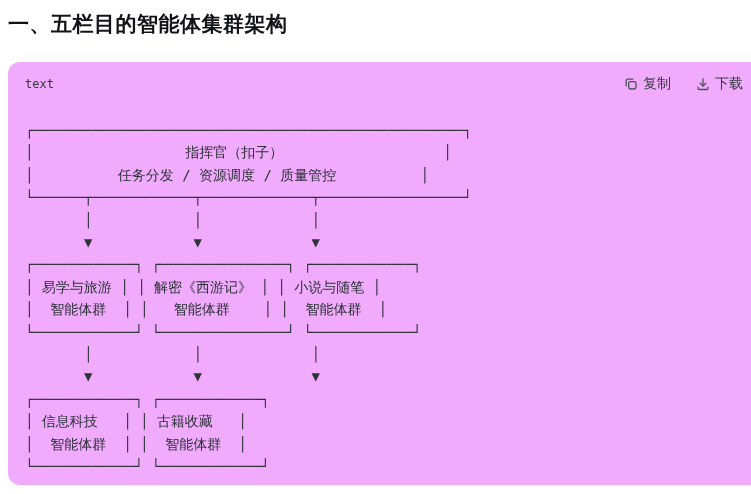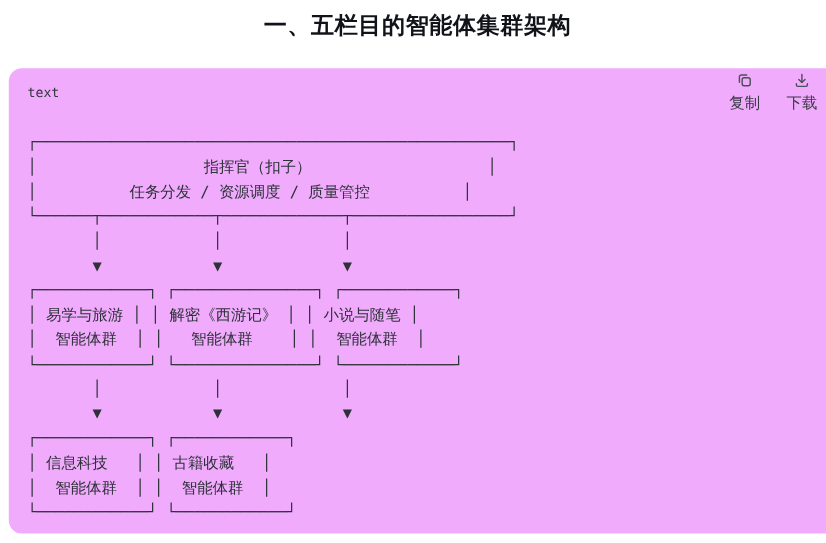--- a/index.html
+++ b/index.html
@@ -12,21 +12,20 @@
     font-family: "Liberation Sans", sans-serif;
     overflow: hidden;
   }
   .page-title {
     margin: 10px 0 0 8px;
     font-size: 21px;
     line-height: 28px;
     font-weight: 700;
     color: #111318;
     letter-spacing: 0.5px;
-    text-align: center;
   }
   .code-card {
     position: absolute;
     left: 8px;
     top: 62px;
     right: 0;
     height: 423px;
     background: #f0abfc;
     border-radius: 12px 0 0 12px;
   }
@@ -52,21 +51,20 @@
     align-items: center;
     gap: 4px;
     background: none;
     border: none;
     padding: 0;
     margin: 0;
     font-family: "Liberation Sans", sans-serif;
     font-size: 14px;
     color: #363b42;
     cursor: pointer;
-    flex-direction: column;
   }
   .action-btn .icon { display: flex; align-items: center; }
   .action-btn svg { display: block; }
   .diagram {
     margin: 0;
     padding: 26px 4px 0 17px;
     font-family: "DejaVu Sans Mono", monospace;
     font-size: 14px;
     line-height: 22.4px;
     color: #2d3138;

